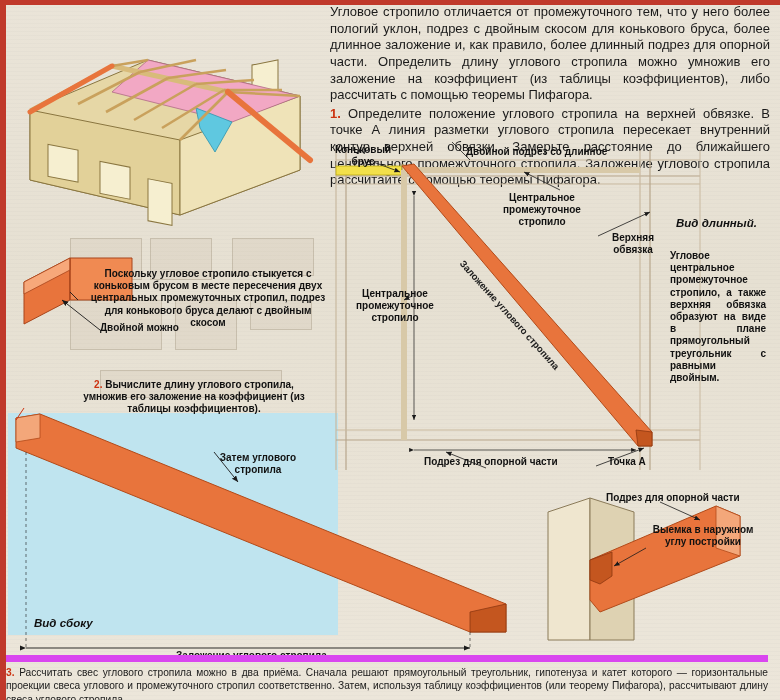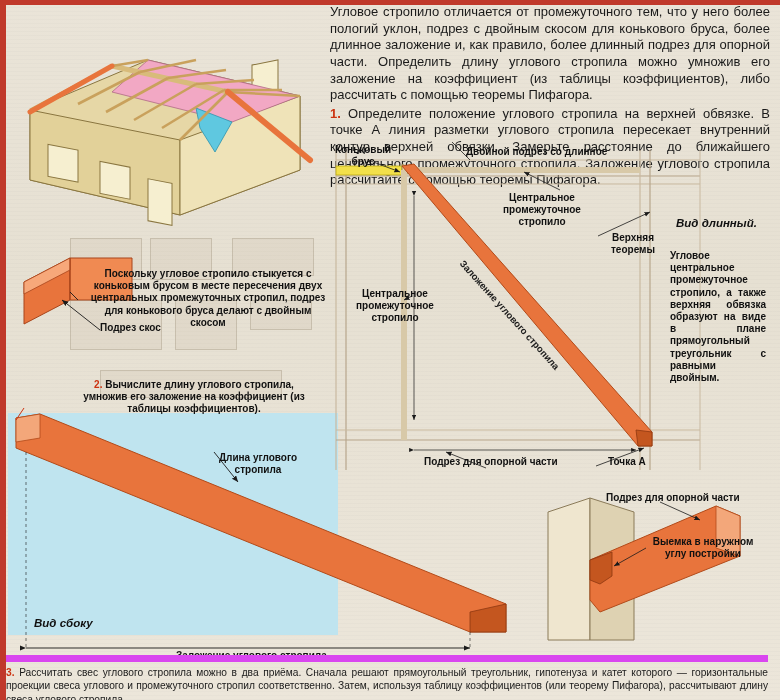--- a/index.html
+++ b/index.html
@@ -205,49 +205,49 @@
     <polygon points="716,506 740,516 740,556 716,548" fill="#f3a77a" stroke="#b24a19" stroke-width="0.8"></polygon>
 
     <polygon points="590,560 612,552 612,576 600,584 590,580" fill="#c4561f" stroke="#8e3710" stroke-width="0.8"></polygon>
 
     <path d="M660,502 L700,520" stroke="#1a1a1a" stroke-width="0.8" fill="none" marker-end="url(#arrh)"></path>
     <path d="M646,548 L614,566" stroke="#1a1a1a" stroke-width="0.8" fill="none" marker-end="url(#arrh)"></path>
   </g>
 </svg>
 
 <div class="cap b" style="left:88px;top:268px;width:240px;">Поскольку угловое стропило стыкуется с коньковым брусом в месте пересечения двух центральных промежуточных стропил, подрез для конькового бруса делают с двойным скосом</div>
-<div class="cap b" style="left:100px;top:322px;">Подрез скос</div>
+<div class="cap b" style="left:100px;top:322px;">Двойной можно</div>
 
 <div class="cap" style="left:76px;top:368px;width:236px;margin-top:11px;">
   <span class="step-num">2.</span>
   <span style="font-weight:bold;">Вычислите длину углового стропила, умножив его заложение на коэффициент (из таблицы коэффициентов).</span>
 </div>
 
 <div class="cap b" style="left:212px;top:452px;width:92px;line-height:1.2;">
-  <span style="white-space:pre-line;">Длина углового
+  <span style="white-space:pre-line;">Затем углового
 стропила</span>
 </div>
 
 <div class="cap it" style="left:34px;top:616px;">Вид сбоку</div>
 <div class="cap b" style="left:176px;top:650px;">Заложение углового стропила</div>
 
 <div class="cap b" style="left:334px;top:144px;width:58px;line-height:1.15;">Коньковый брус</div>
 <div class="cap b" style="left:466px;top:146px;">Двойной подрез со длинное</div>
 <div class="cap b" style="left:496px;top:192px;width:92px;line-height:1.2;">Центральное промежуточное стропило</div>
-<div class="cap b" style="left:596px;top:232px;width:74px;line-height:1.2;">Верхняя теоремы</div>
+<div class="cap b" style="left:596px;top:232px;width:74px;line-height:1.2;">Верхняя обвязка</div>
 
 <div class="cap it" style="left:676px;top:216px;">Вид длинный.</div>
 <div class="cap b" style="left:670px;top:250px;width:96px;line-height:1.22;text-align:justify;">Угловое центральное промежуточное стропило, а также верхняя обвязка образуют на виде в плане прямоугольный треугольник с равными двойным.</div>
 
 <div class="cap b" style="left:352px;top:288px;width:86px;line-height:1.2;">Центральное промежуточное стропило</div>
 
 <div class="rot" style="left:466px;top:258px;transform:rotate(48deg);">Заложение углового стропила</div>
 
 <div class="cap b" style="left:424px;top:456px;">Подрез для опорной части</div>
 <div class="cap b" style="left:608px;top:456px;">Точка А</div>
 
 <div class="cap b" style="left:606px;top:492px;">Подрез для опорной части</div>
-<div class="cap b" style="left:648px;top:536px;width:110px;line-height:1.2;">Выемка в наружном углу постройки</div>
+<div class="cap b" style="left:648px;top:524px;width:110px;line-height:1.2;">Выемка в наружном углу постройки</div>
 
 <div class="bottom-text">
   <span class="step-num">3.</span>
   <span>Рассчитать свес углового стропила можно в два приёма. Сначала решают прямоугольный треугольник, гипотенуза и катет которого — горизонтальные проекции свеса углового и промежуточного стропил соответственно. Затем, используя таблицу коэффициентов (или теорему Пифагора), рассчитывают длину свеса углового стропила.</span>
 </div>
 
 </body></html>

